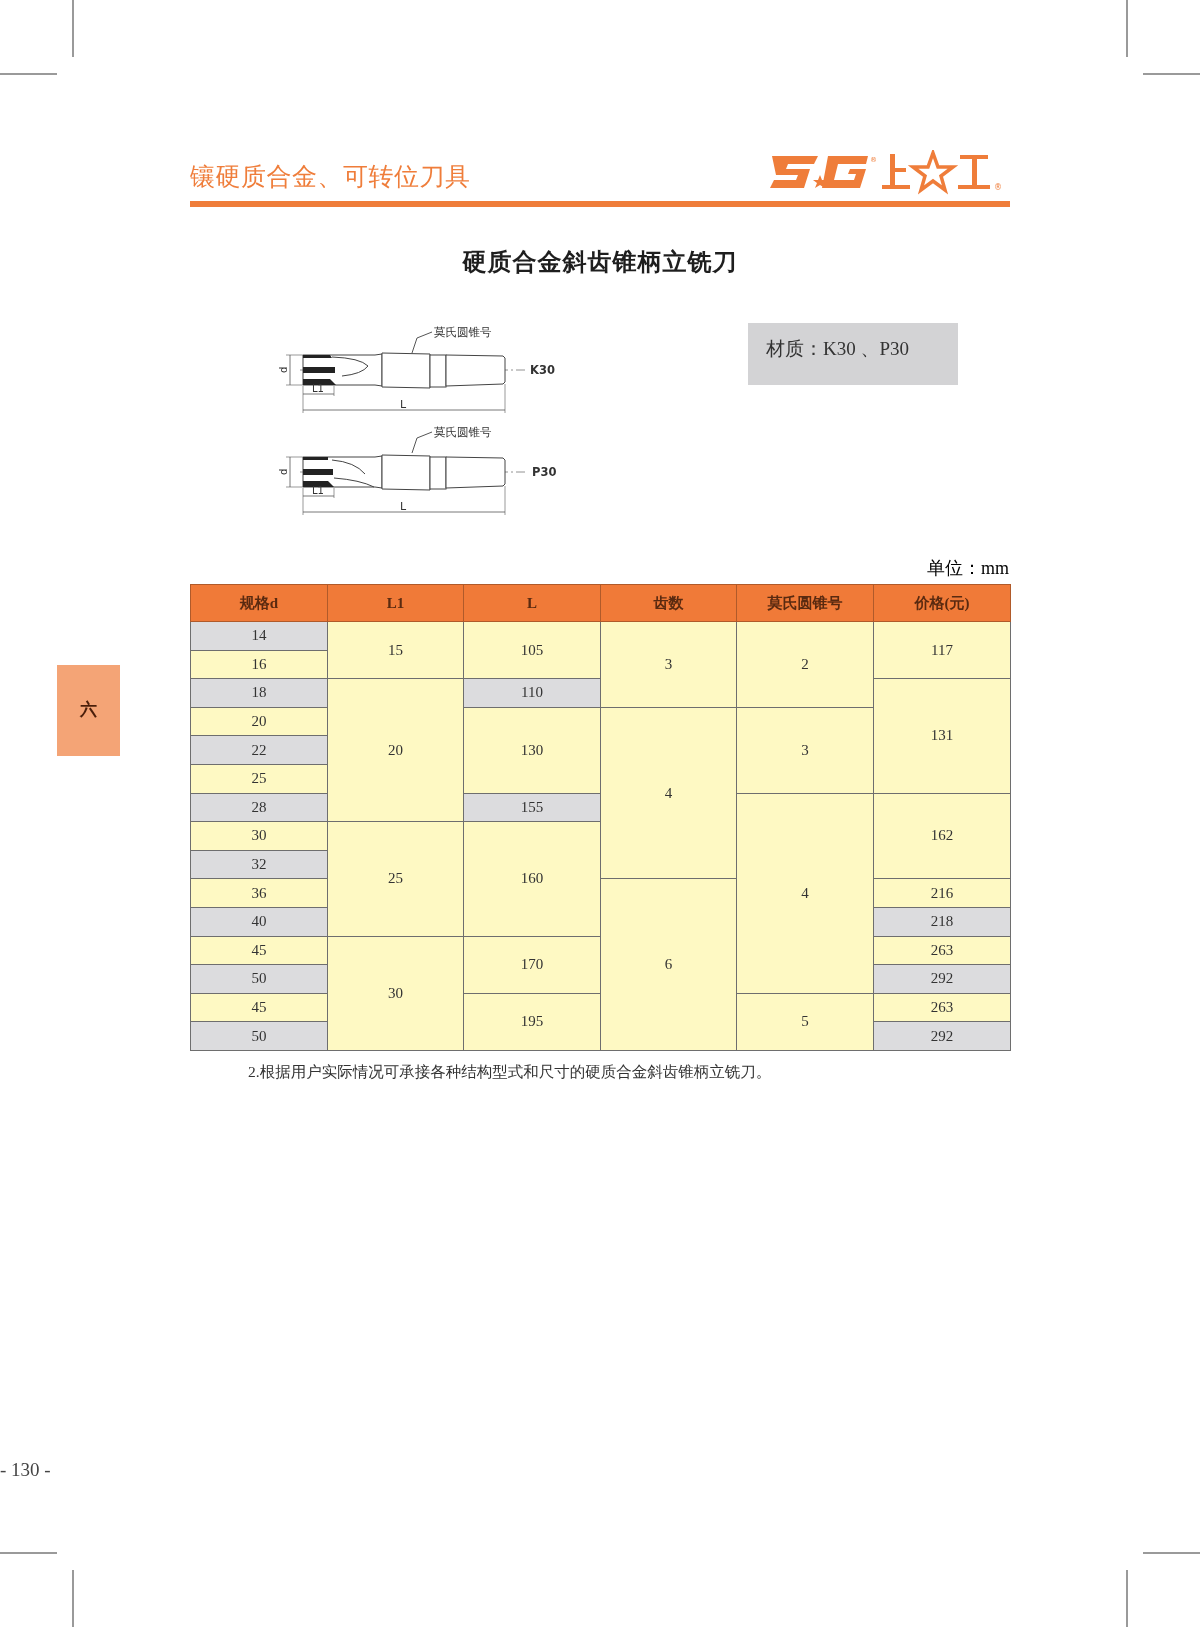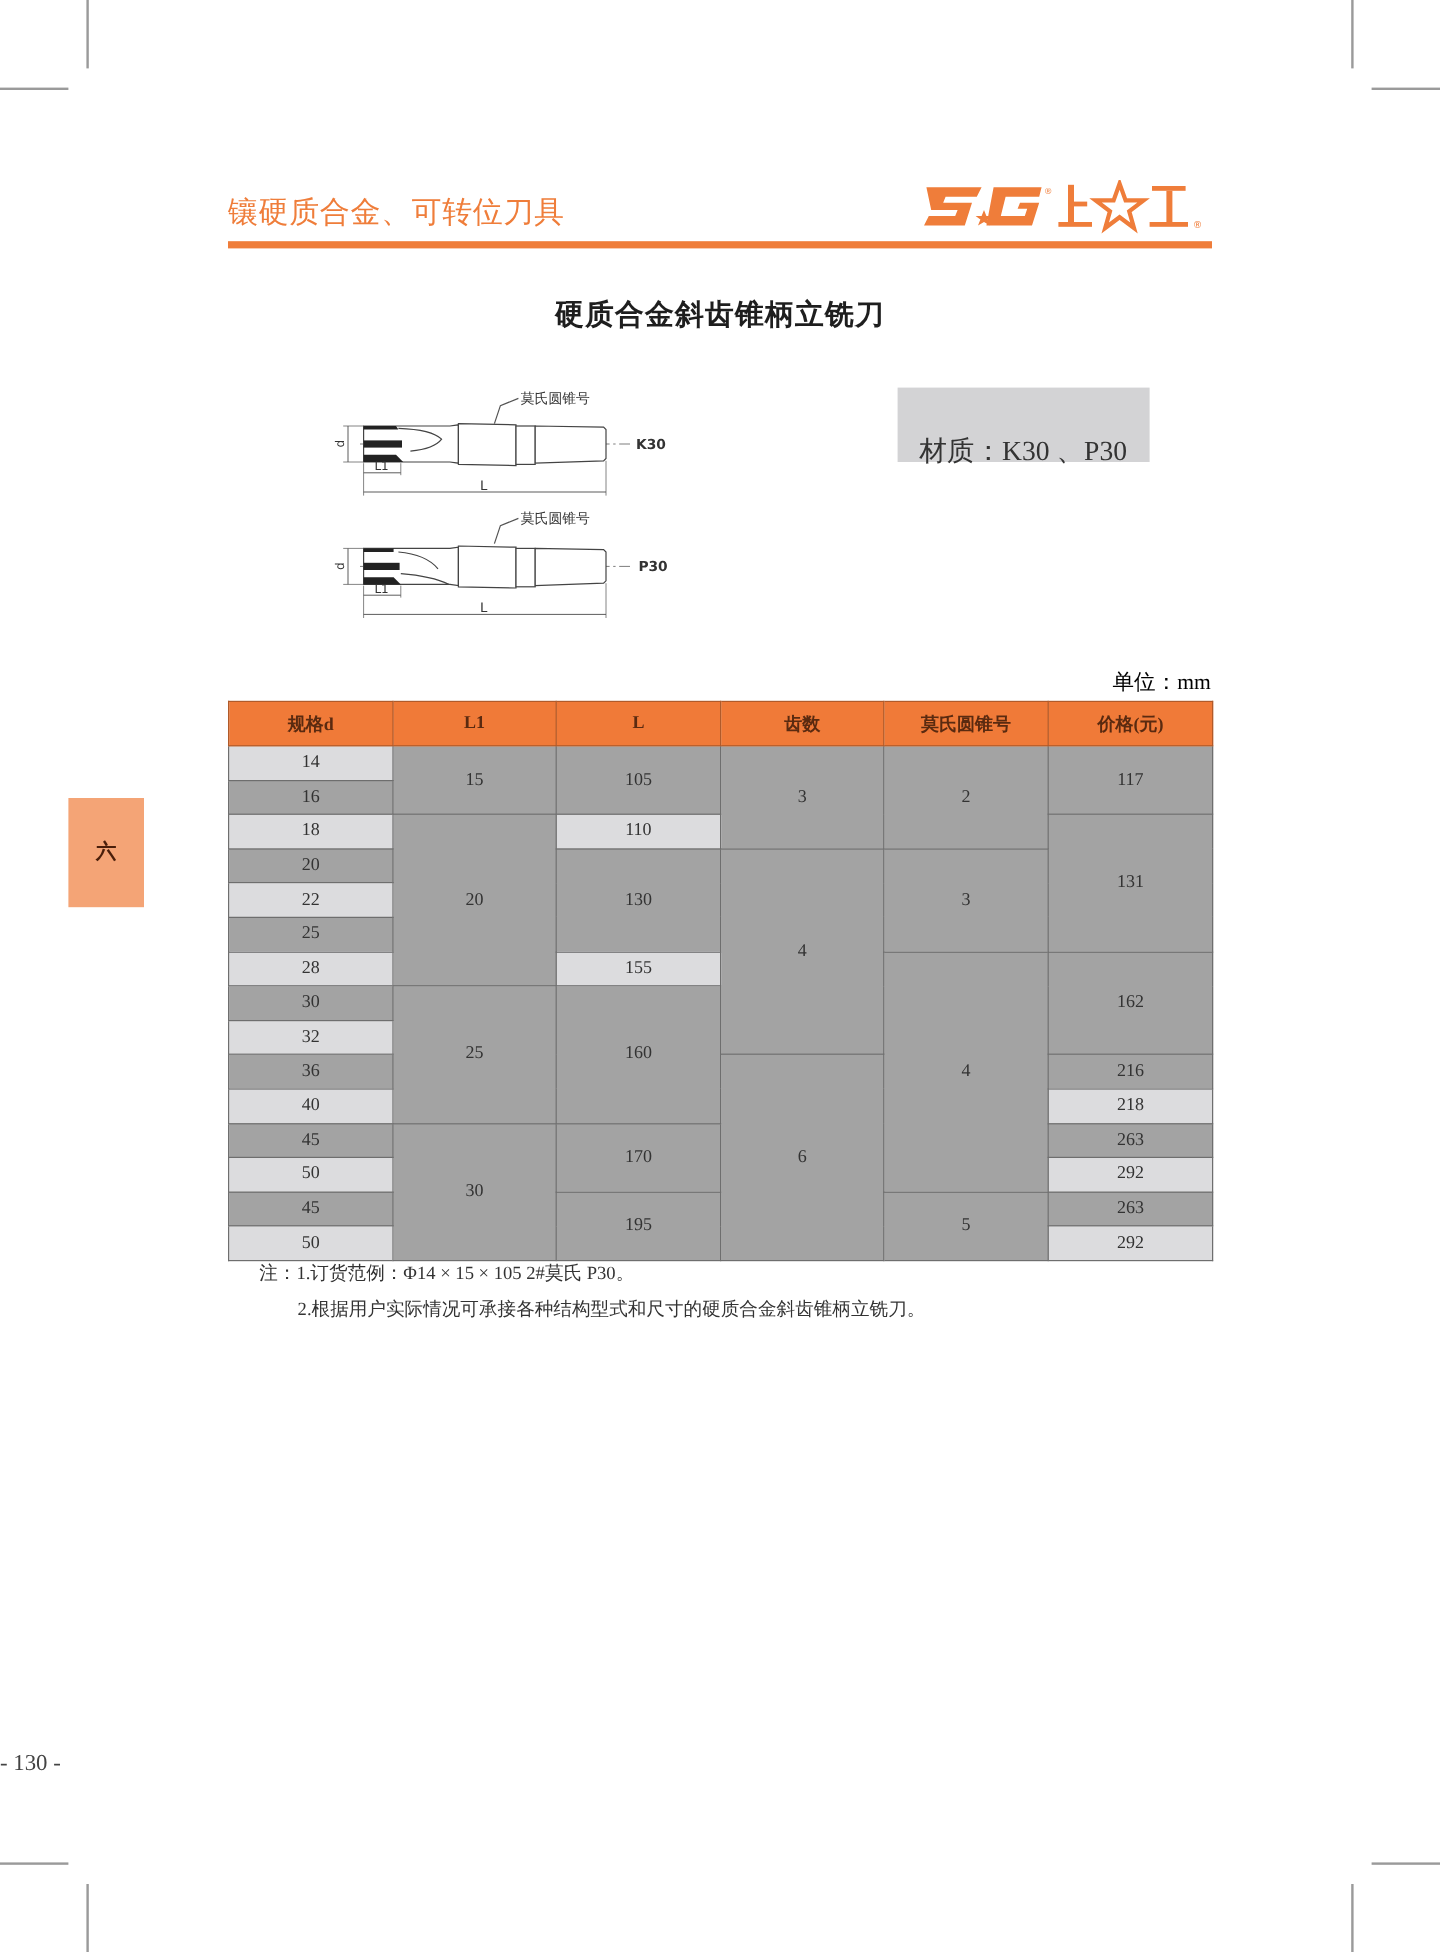--- a/index.html
+++ b/index.html
@@ -7,29 +7,29 @@
          font-family: "Liberation Serif", "DejaVu Serif", serif; color: #2a2a2a; }
   .abs { position: absolute; }
   .crop { position: absolute; background: #9a9a9a; }
   .section-title { left: 190px; top: 160px; font-family: Liberation Sans, sans-serif;
          font-size: 25px; color: #ef7d3a; letter-spacing: 0.5px; }
   .rule { left: 190px; top: 201px; width: 820px; height: 6px; background: #ef7d3a; }
   .logo { left: 770px; top: 150px; width: 240px; height: 46px; }
   .product-title { left: 0; width: 1200px; top: 246px; text-align: center;
          font-family: "DejaVu Sans", sans-serif; font-size: 24px; font-weight: bold; color: #1e1e1e; letter-spacing: 1px; }
   .material-box { left: 748px; top: 323px; width: 210px; height: 62px; background: #d3d3d5; }
-  .material-box span { position: absolute; left: 18px; top: 13px; font-size: 23px; color: #333; margin-top: 24px; }
+  .material-box span { position: absolute; left: 18px; top: 13px; font-size: 19px; color: #333; }
   .diagram { left: 270px; width: 310px; height: 100px; }
   .unit { right: 191px; top: 556px; font-size: 18px; color: #000000; }
   table.spec { position: absolute; left: 190px; top: 584px; border-collapse: collapse;
          width: 820px; table-layout: fixed; font-size: 15px; }
   table.spec th { background: #f07a38; color: #5a2a10; font-weight: bold; height: 34px;
          border: 1px solid #b05a2a; font-size: 15px; text-align: center; }
   table.spec td { border: 1px solid #6e6e6e; text-align: center; height: 27.6px; padding: 0;
-         color: #333; background: #a3a3a3; }
+         color: #333; background: #fef9c3; }
   table.spec td.g { background: #dcdcde; }
   .notes { left: 216px; top: 1052px; font-size: 15.5px; color: #333; line-height: 20px; }
   .notes .n2 { padding-left: 32px; margin-top: 10px; }
   .side-tab { left: 57px; top: 665px; width: 63px; height: 91px; background: #f4a476; }
   .side-tab span { position: absolute; left: 0; right: 0; top: 33px; text-align: center;
          font-family: "DejaVu Sans", sans-serif; font-weight: bold; font-size: 17px; color: #4a1e0a; }
   .page-num { left: 0; width: 1200px; top: 1459px; text-align: left; font-size: 19px; color: #444; }
 </style>
 </head>
 <body>
@@ -245,21 +245,20 @@
     </tr>
 
     <tr>
       <td class="g">50</td>
       <td class="g">292</td>
     </tr>
   </tbody>
 </table>
 
 <div class="abs notes">
-  <div>注：1.订货范例：Φ14 × 15 × 105 2#莫氏 P30。</div>
   <div class="n2">2.根据用户实际情况可承接各种结构型式和尺寸的硬质合金斜齿锥柄立铣刀。</div>
 </div>
 
 <div class="abs side-tab">
   <span>六</span>
 </div>
 
 <div class="abs page-num">- 130 -</div>
 
 </body></html>

